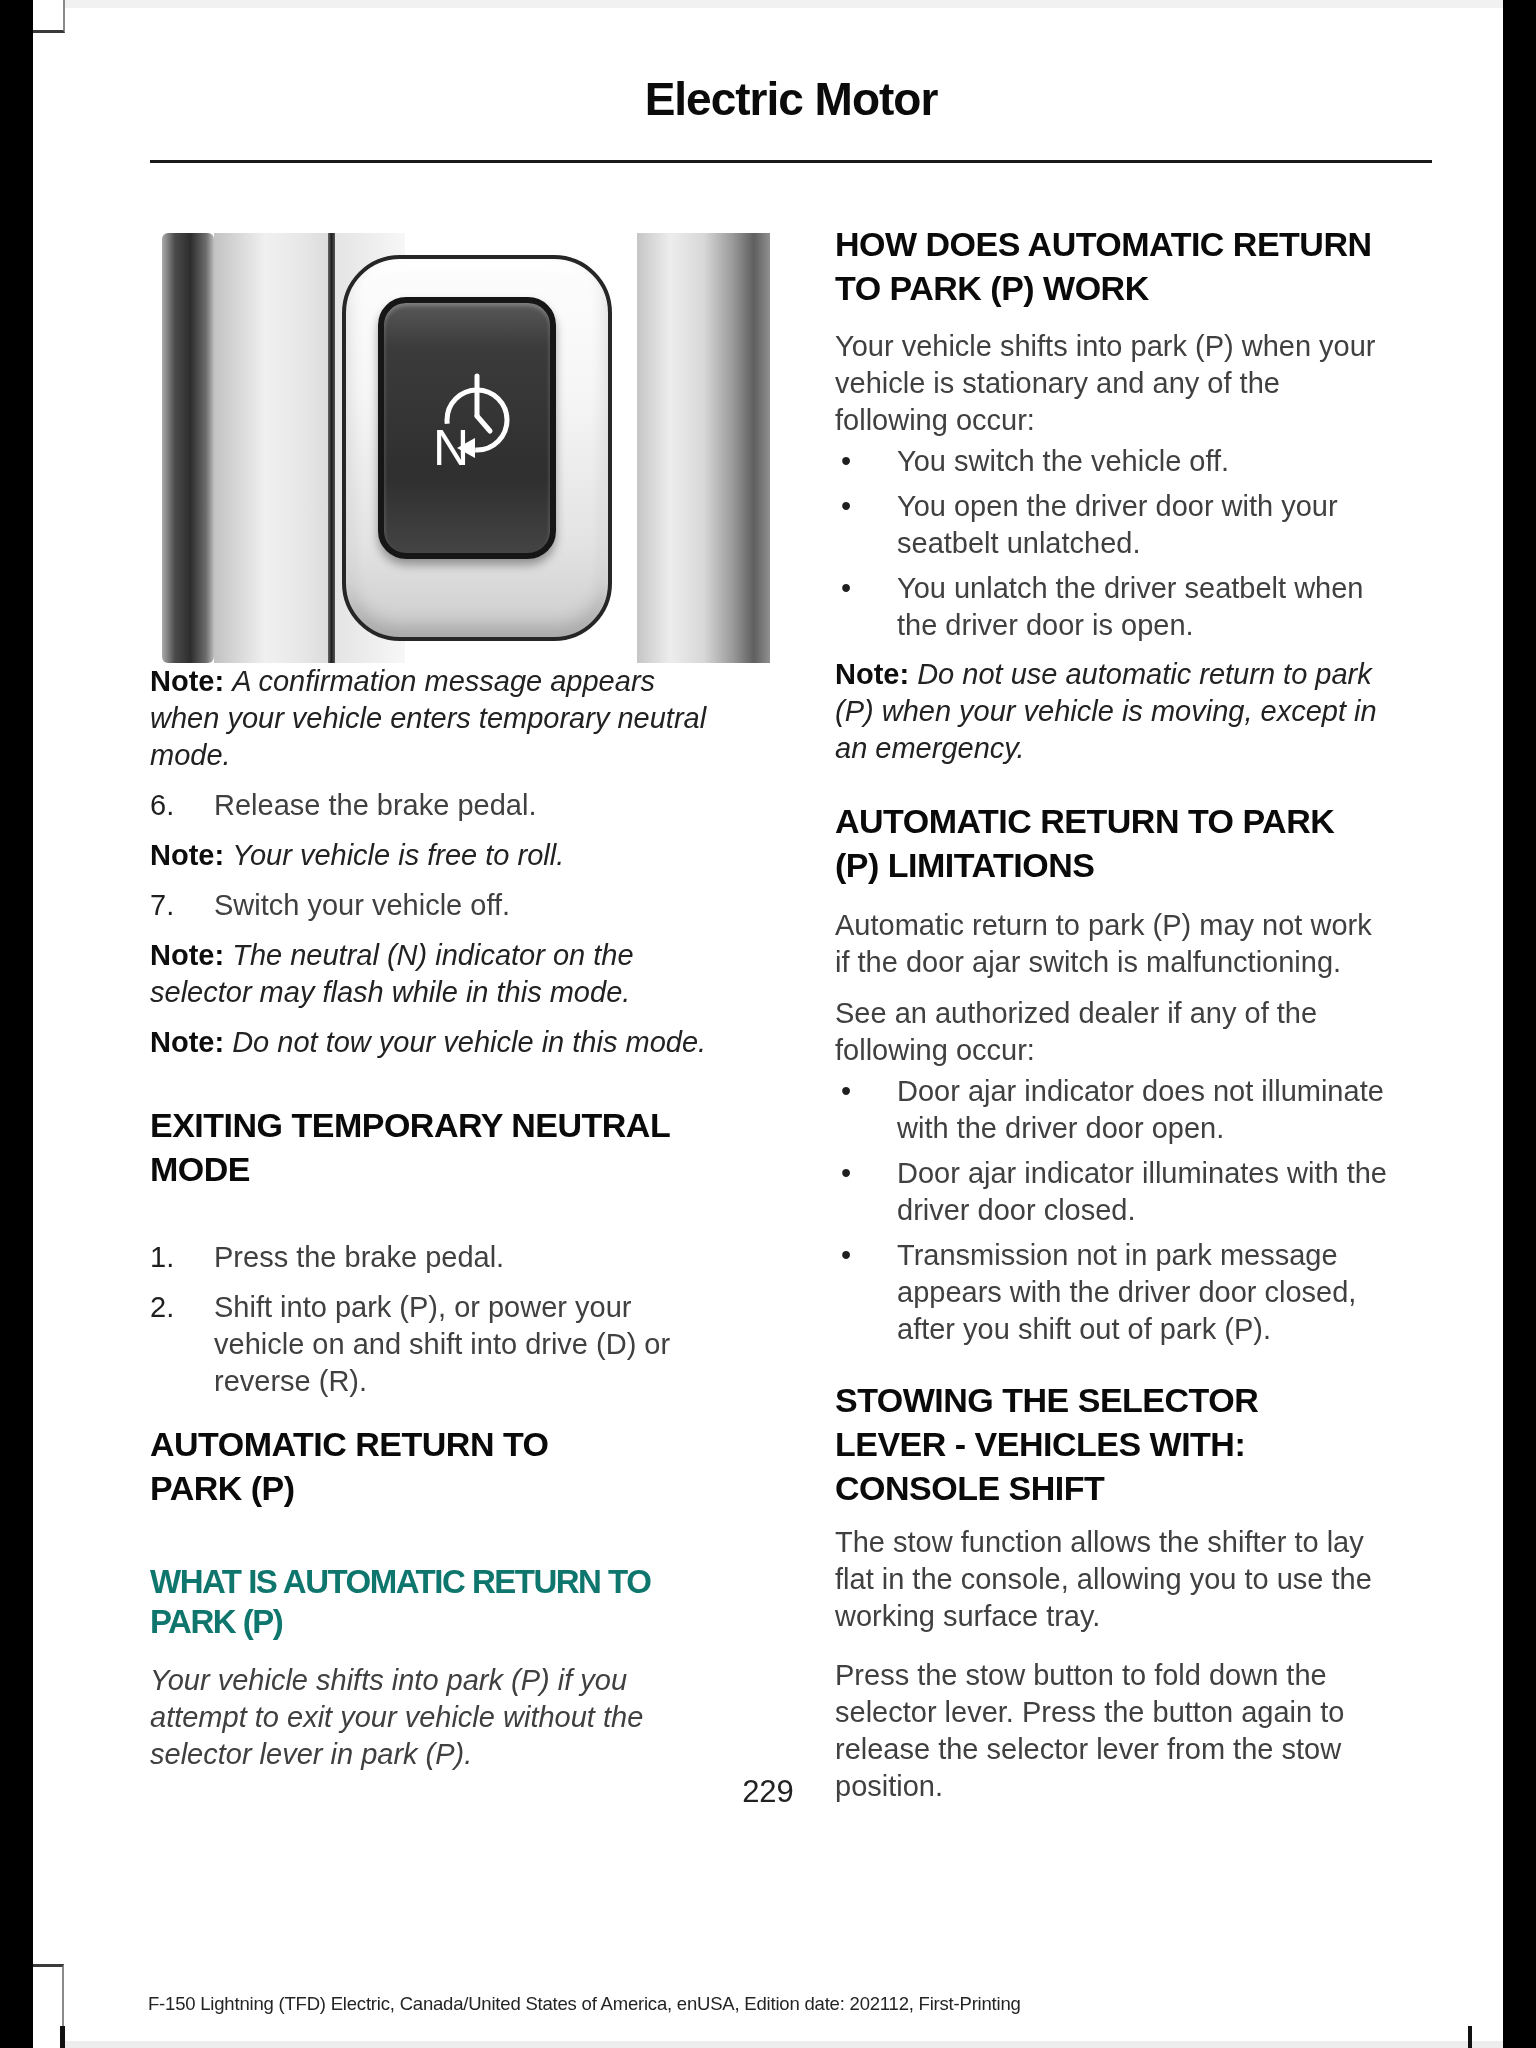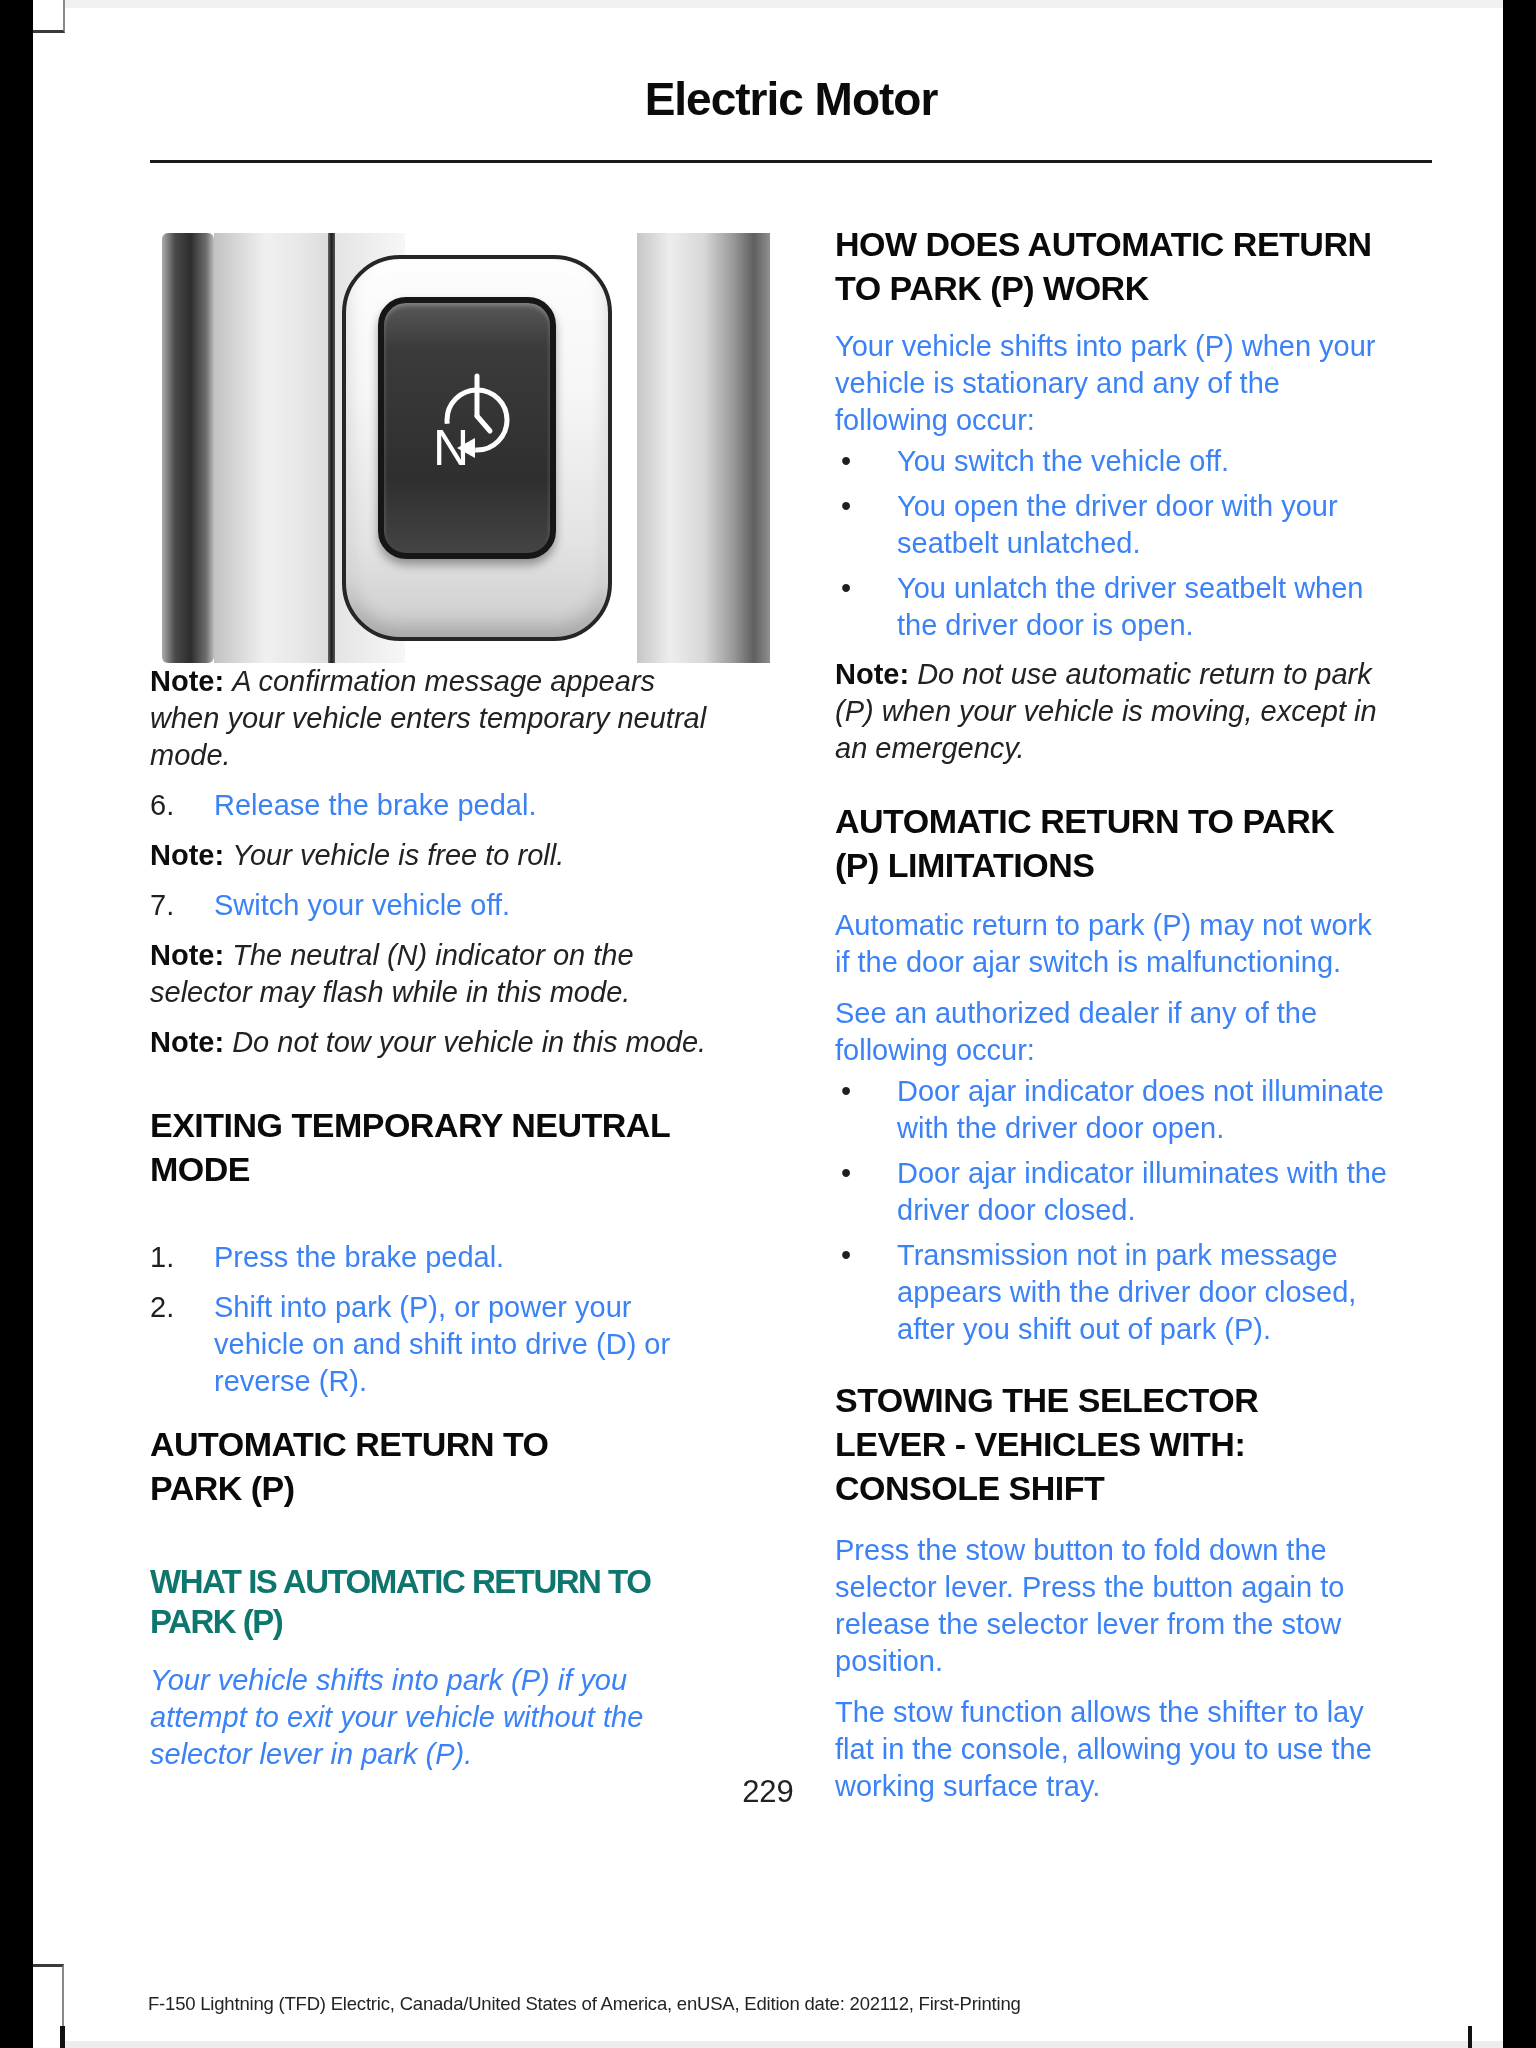--- a/index.html
+++ b/index.html
@@ -48,21 +48,21 @@
     border:6px solid #161616;
     background:linear-gradient(180deg,#585858 0%,#3b3b3b 18%,#2f2f2f 70%,#444444 100%);
     box-shadow: 0 6px 10px rgba(0,0,0,0.35), inset 0 3px 4px rgba(255,255,255,0.25);
     display:flex; align-items:center; justify-content:center; }
 
   
   .col { position:absolute; }
   .col-left  { left:150px; top:663px;  width:622px; }
   .col-right { left:835px; top:222px;  width:600px; }
 
-  .body-text { font-size:29px; line-height:37px; color:#3b82f6; white-space:pre-line; }
+  .body-text { font-size:29px; line-height:37px; color:#404040; white-space:pre-line; }
   .note { font-size:29px; line-height:37px; margin:0 0 13px 0; }
   .note .nlabel { font-weight:700; font-style:normal; color:#0d0d0d; }
   .note .nbody  { font-style:italic; color:#222; white-space:pre-line; }
 
   .h1 { font-size:34px; line-height:44px; font-weight:700; letter-spacing:-0.5px;
         color:#0a0a0a; white-space:pre-line; }
   .h2 { font-size:33px; line-height:40px; font-weight:700; letter-spacing:-1.5px;
         color:#0f766e; white-space:pre-line; }
 
   .step { position:relative; padding-left:64px; margin:0 0 13px 0; }
@@ -211,23 +211,23 @@
         <div class="body-text">Transmission not in park message
 appears with the driver door closed,
 after you shift out of park (P).</div>
       </div>
   </div>
 
   <div class="h1" style="margin-top:30px;">STOWING THE SELECTOR
 LEVER - VEHICLES WITH:
 CONSOLE SHIFT</div>
 
+  <p class="body-text para" style="margin-top:14px;">The stow function allows the shifter to lay
+flat in the console, allowing you to use the
+working surface tray.</p>
   <p class="body-text para" style="margin-top:22px;">Press the stow button to fold down the
 selector lever. Press the button again to
 release the selector lever from the stow
 position.</p>
-  <p class="body-text para" style="margin-top:14px;">The stow function allows the shifter to lay
-flat in the console, allowing you to use the
-working surface tray.</p>
 </div>
 
 <div class="page-number">229</div>
 <div class="footer-text">F-150 Lightning (TFD) Electric, Canada/United States of America, enUSA, Edition date: 202112, First-Printing</div>
 
 </body></html>

